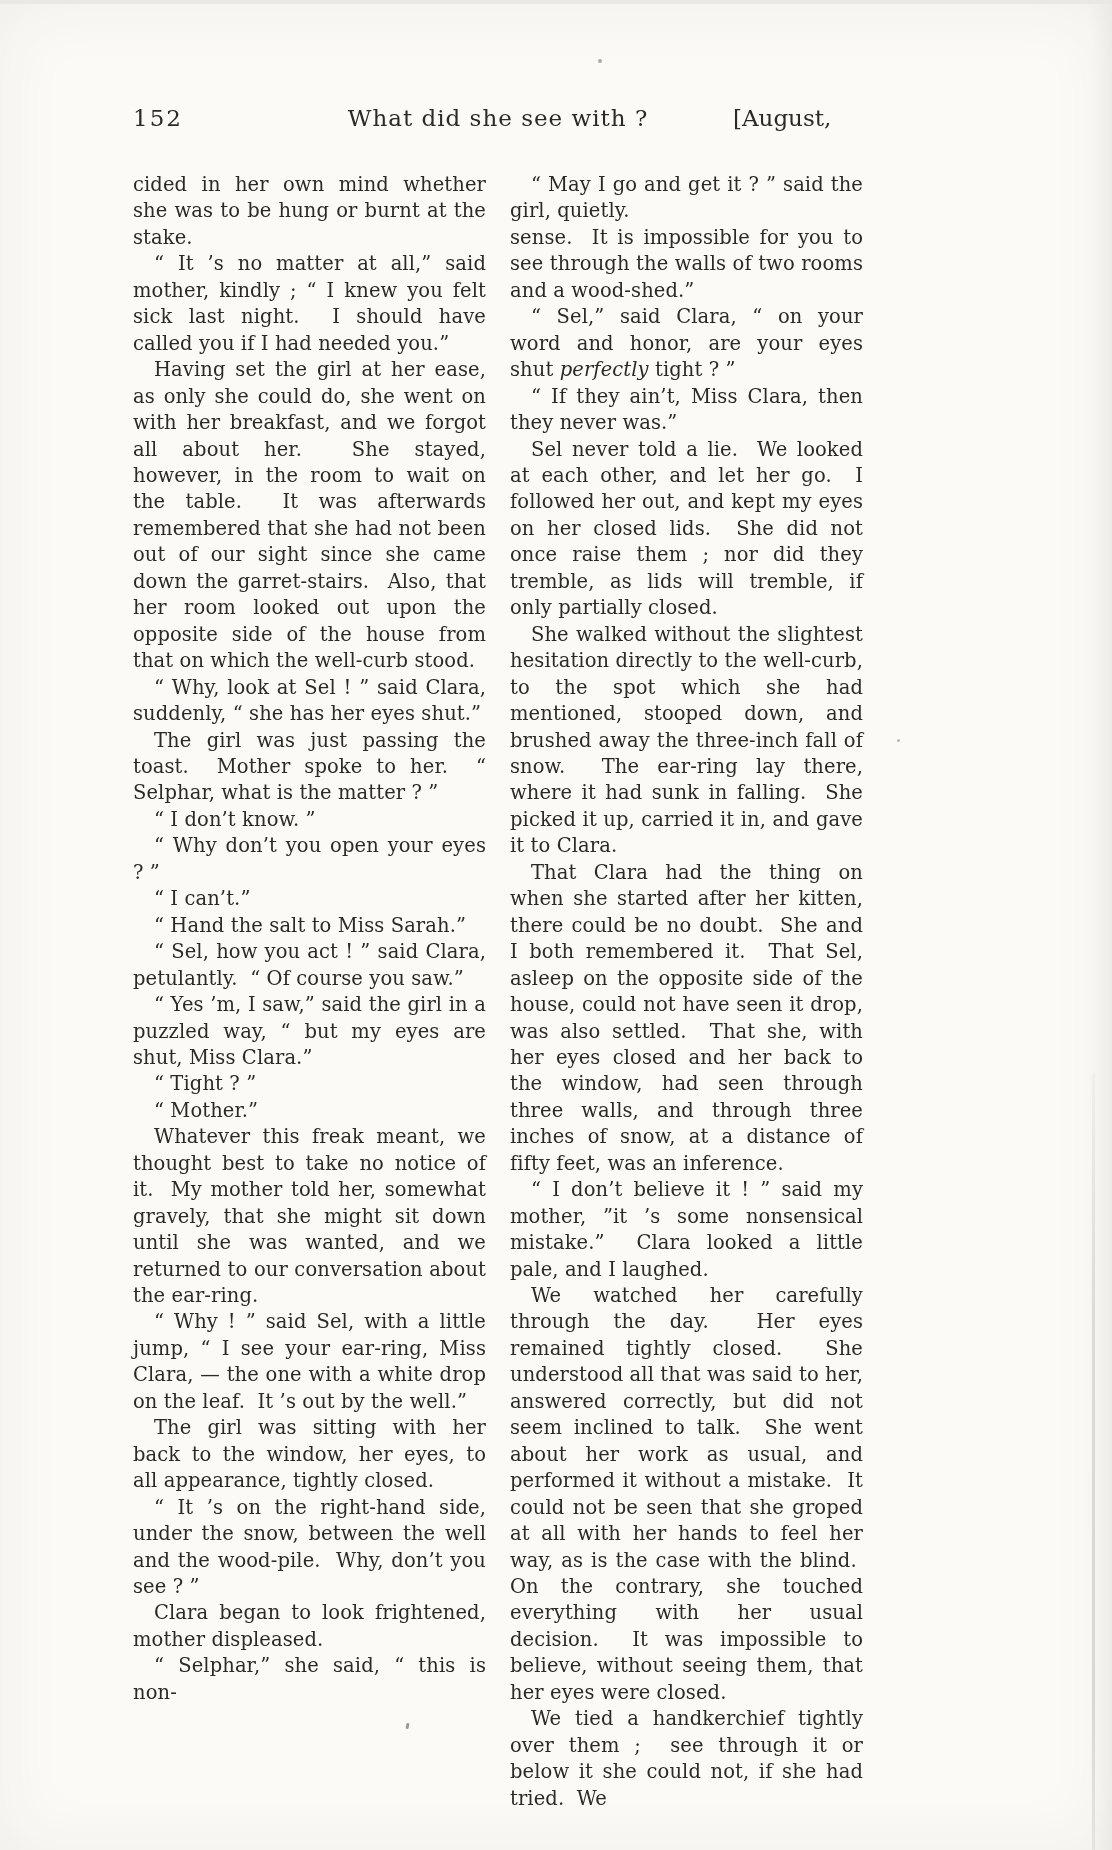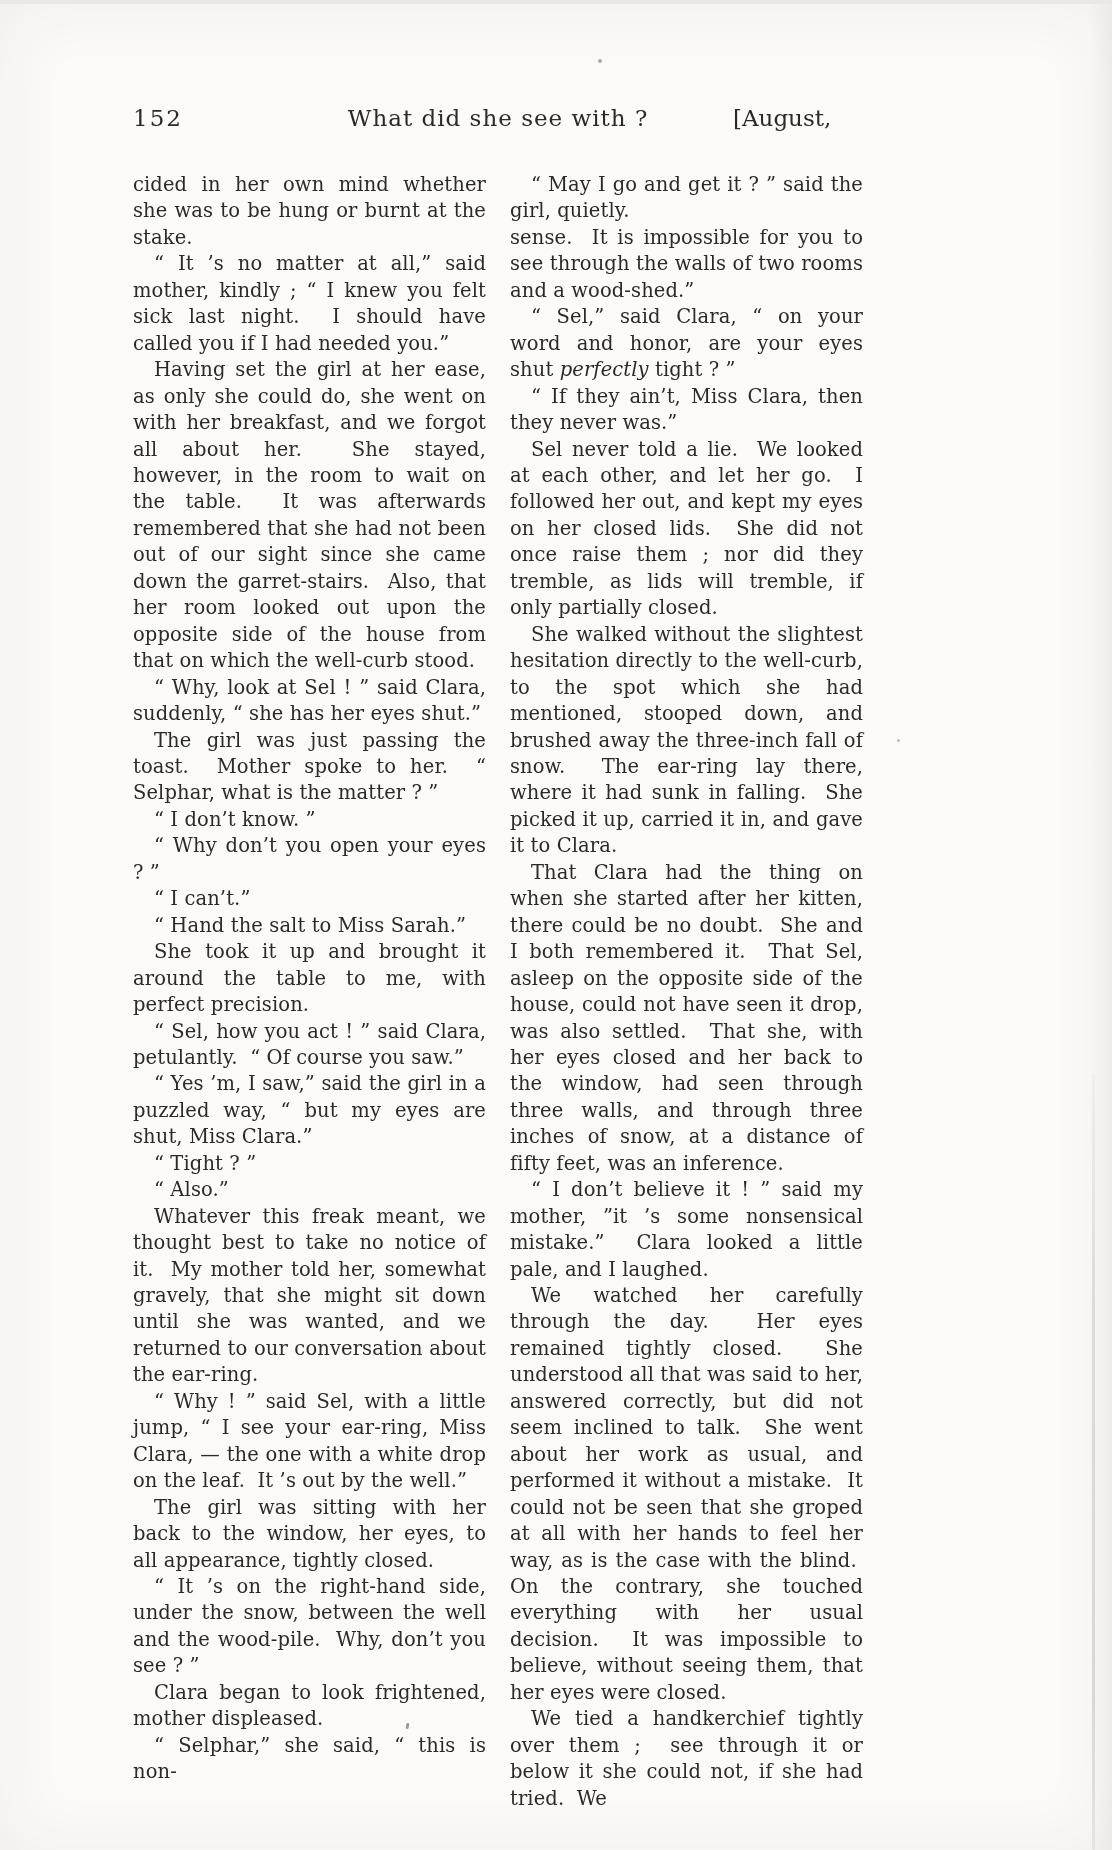--- a/index.html
+++ b/index.html
@@ -63,25 +63,24 @@
     <div class="col" id="col-left">
         <p class="para"><span>cided in her own mind whether she was to be hung or burnt at the stake.</span></p>
         <p class="para indent"><span>“ It ’s no matter at all,” said mother, kindly ; “ I knew you felt sick last night.&nbsp; I should have called you if I had needed you.”</span></p>
         <p class="para indent"><span>Having set the girl at her ease, as only she could do, she went on with her breakfast, and we forgot all about her.&nbsp; She stayed, however, in the room to wait on the table.&nbsp; It was afterwards remembered that she had not been out of our sight since she came down the garret-stairs.&nbsp; Also, that her room looked out upon the opposite side of the house from that on which the well-curb stood.</span></p>
         <p class="para indent"><span>“ Why, look at Sel ! ” said Clara, suddenly, “ she has her eyes shut.”</span></p>
         <p class="para indent"><span>The girl was just passing the toast.&nbsp; Mother spoke to her.&nbsp; “ Selphar, what is the matter ? ”</span></p>
         <p class="para indent"><span>“ I don’t know. ”</span></p>
         <p class="para indent"><span>“ Why don’t you open your eyes ? ”</span></p>
         <p class="para indent"><span>“ I can’t.”</span></p>
         <p class="para indent"><span>“ Hand the salt to Miss Sarah.”</span></p>
-        <p class="para indent"><span>She took it up and brought it around the table to me, with perfect precision.</span></p>
         <p class="para indent"><span>“ Sel, how you act ! ” said Clara, petulantly.&nbsp; “ Of course you saw.”</span></p>
         <p class="para indent"><span>“ Yes ’m, I saw,” said the girl in a puzzled way, “ but my eyes are shut, Miss Clara.”</span></p>
         <p class="para indent"><span>“ Tight ? ”</span></p>
-        <p class="para indent"><span>“ Also.”</span></p>
+        <p class="para indent"><span>“ Mother.”</span></p>
         <p class="para indent"><span>Whatever this freak meant, we thought best to take no notice of it.&nbsp; My mother told her, somewhat gravely, that she might sit down until she was wanted, and we returned to our conversation about the ear-ring.</span></p>
         <p class="para indent"><span>“ Why ! ” said Sel, with a little jump, “ I see your ear-ring, Miss Clara, — the one with a white drop on the leaf.&nbsp; It ’s out by the well.”</span></p>
         <p class="para indent"><span>The girl was sitting with her back to the window, her eyes, to all appearance, tightly closed.</span></p>
         <p class="para indent"><span>“ It ’s on the right-hand side, under the snow, between the well and the wood-pile.&nbsp; Why, don’t you see ? ”</span></p>
         <p class="para indent"><span>Clara began to look frightened, mother displeased.</span></p>
         <p class="para indent"><span>“ Selphar,” she said, “ this is non-</span></p>
       </div>
     <div class="col" id="col-right">
         <p class="para indent"><span>“ May I go and get it ? ” said the girl, quietly.</span></p>
         <p class="para"><span>sense.&nbsp; It is impossible for you to see through the walls of two rooms and a wood-shed.”</span></p>

